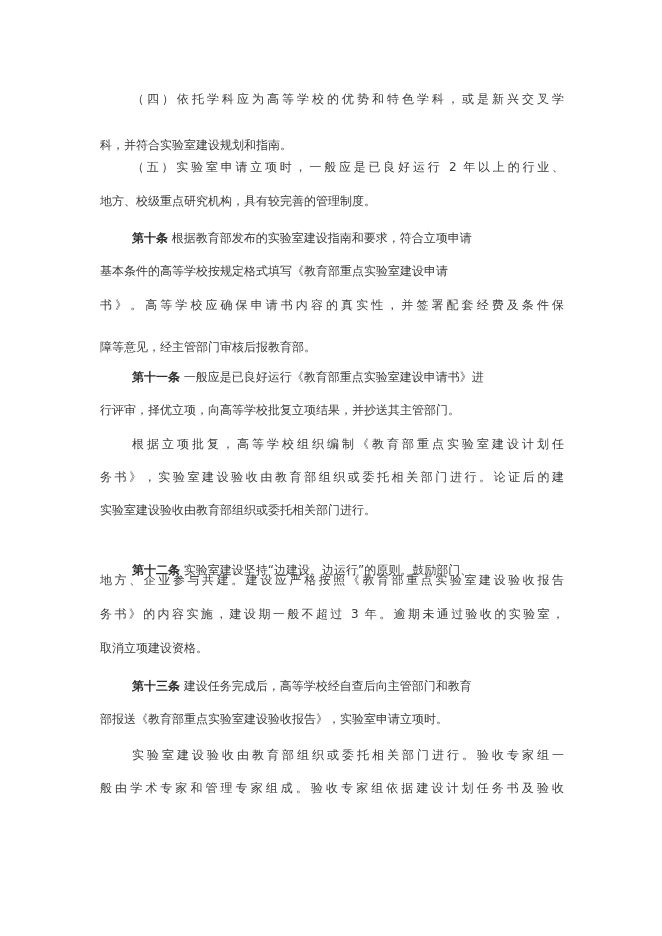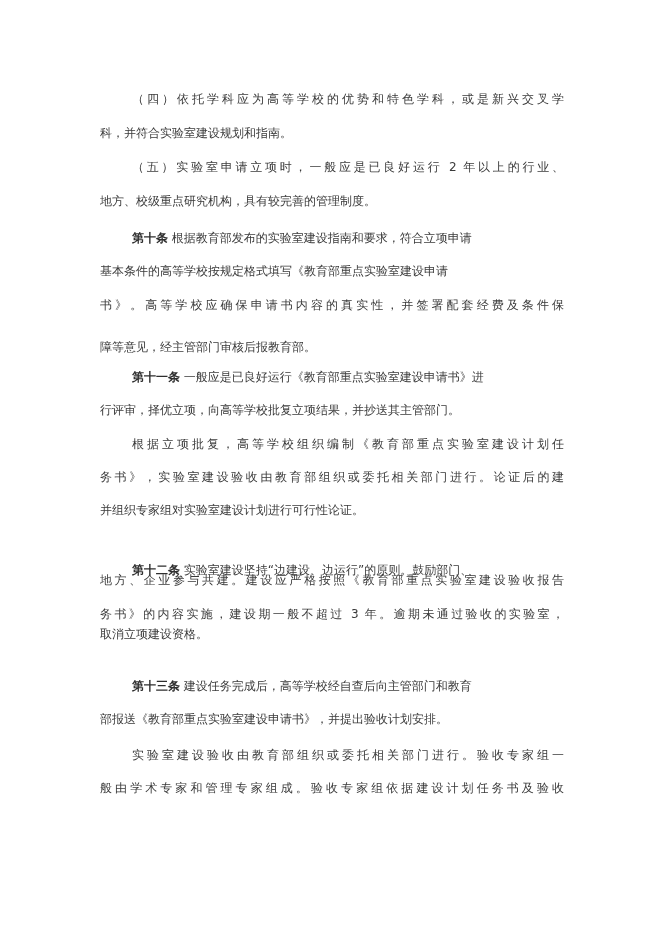--- a/index.html
+++ b/index.html
@@ -41,47 +41,47 @@
       font-weight: bold;
       color: #2e2e2e;
     }
   </style>
 </head>
 <body>
 
 <div class="page">
 
   <div class="line indent justify" style="top:0px;">（四）依托学科应为高等学校的优势和特色学科，或是新兴交叉学</div>
-  <div class="line" style="top:34px;">科，并符合实验室建设规划和指南。</div>
+  <div class="line" style="top:46px;">科，并符合实验室建设规划和指南。</div>
 
   <div class="line indent justify" style="top:68px;">（五）实验室申请立项时，一般应是已良好运行 2 年以上的行业、</div>
   <div class="line" style="top:102px;">地方、校级重点研究机构，具有较完善的管理制度。</div>
 
   <div class="line indent" style="top:139px;">
     <span class="bold">第十条</span><span> 根据教育部发布的实验室建设指南和要求，符合立项申请</span>
   </div>
   <div class="line" style="top:172px;">基本条件的高等学校按规定格式填写《教育部重点实验室建设申请</div>
   <div class="line justify" style="top:206px;">书》。高等学校应确保申请书内容的真实性，并签署配套经费及条件保</div>
   <div class="line" style="top:248px;text-align:center;">障等意见，经主管部门审核后报教育部。</div>
 
   <div class="line indent" style="top:278px;">
     <span class="bold">第十一条</span><span> 一般应是已良好运行《教育部重点实验室建设申请书》进</span>
   </div>
   <div class="line" style="top:311px;">行评审，择优立项，向高等学校批复立项结果，并抄送其主管部门。</div>
   <div class="line indent justify" style="top:345px;">根据立项批复，高等学校组织编制《教育部重点实验室建设计划任</div>
   <div class="line justify" style="top:378px;">务书》，实验室建设验收由教育部组织或委托相关部门进行。论证后的建</div>
-  <div class="line" style="top:411px;">并组织专家组对实验室建设计划进行可行性论证。</div>
+  <div class="line" style="top:411px;">实验室建设验收由教育部组织或委托相关部门进行。</div>
 
   <div class="line indent" style="top:447px;margin-top:24px;">
     <span class="bold">第十二条</span><span> 实验室建设坚持“边建设、边运行”的原则。鼓励部门、</span>
   </div>
   <div class="line justify" style="top:481px;">地方、企业参与共建。建设应严格按照《教育部重点实验室建设验收报告</div>
   <div class="line justify" style="top:515px;">务书》的内容实施，建设期一般不超过 3 年。逾期未通过验收的实验室，</div>
-  <div class="line" style="top:535px;">取消立项建设资格。</div>
+  <div class="line" style="top:549px;">取消立项建设资格。</div>
 
   <div class="line indent" style="top:587px;text-align:center;">
     <span class="bold">第十三条</span><span> 建设任务完成后，高等学校经自查后向主管部门和教育</span>
   </div>
-  <div class="line" style="top:620px;">部报送《教育部重点实验室建设申请书》，并提出验收计划安排。</div>
+  <div class="line" style="top:620px;">部报送《教育部重点实验室建设验收报告》，实验室申请立项时。</div>
   <div class="line indent justify" style="top:656px;">实验室建设验收由教育部组织或委托相关部门进行。验收专家组一</div>
   <div class="line justify" style="top:689px;">般由学术专家和管理专家组成。验收专家组依据建设计划任务书及验收</div>
 
 </div>
 
 </body></html>

